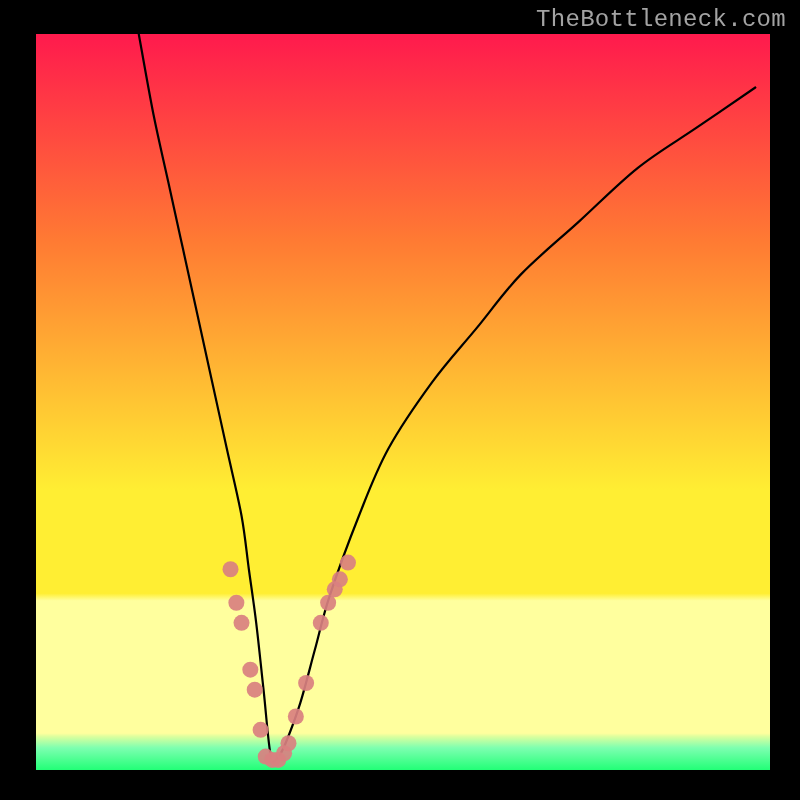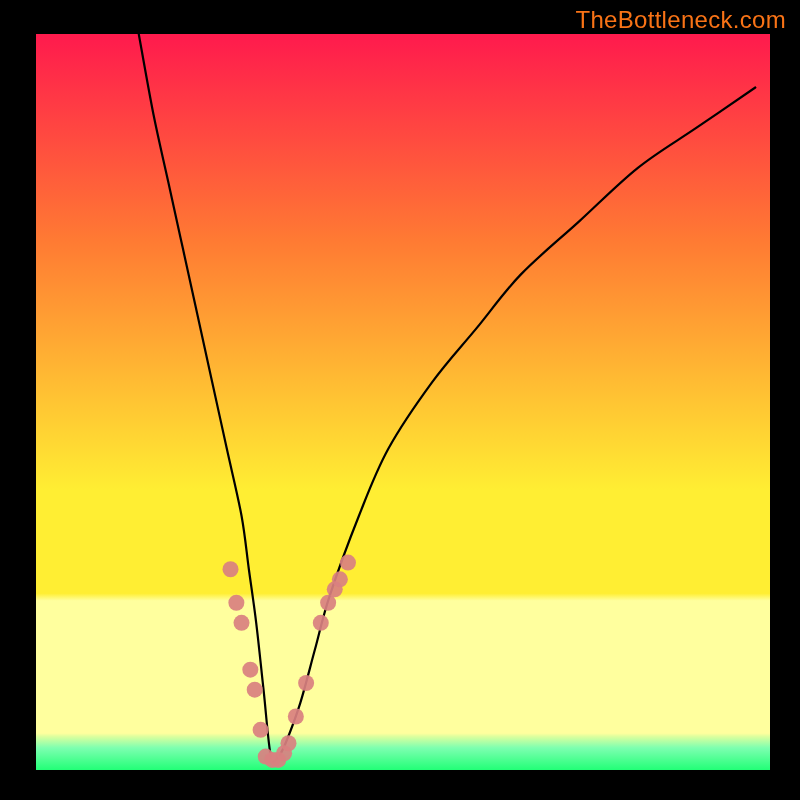--- a/index.html
+++ b/index.html
@@ -13,24 +13,24 @@
   .container {
     position: relative;
     width: 800px;
     height: 800px;
     background: #000;
   }
   .watermark {
     position: absolute;
     top: 6px;
     right: 14px;
-    font-family: Liberation Sans, sans-serif;
+    font-family: Liberation Mono, monospace;
     font-size: 24px;
     font-weight: 500;
-    color: #f97316;
+    color: #a3a3a3;
     letter-spacing: 0.3px;
     z-index: 10;
   }
   svg.chart {
     position: absolute;
     top: 0;
     left: 0;
   }
 </style>
 </head>

